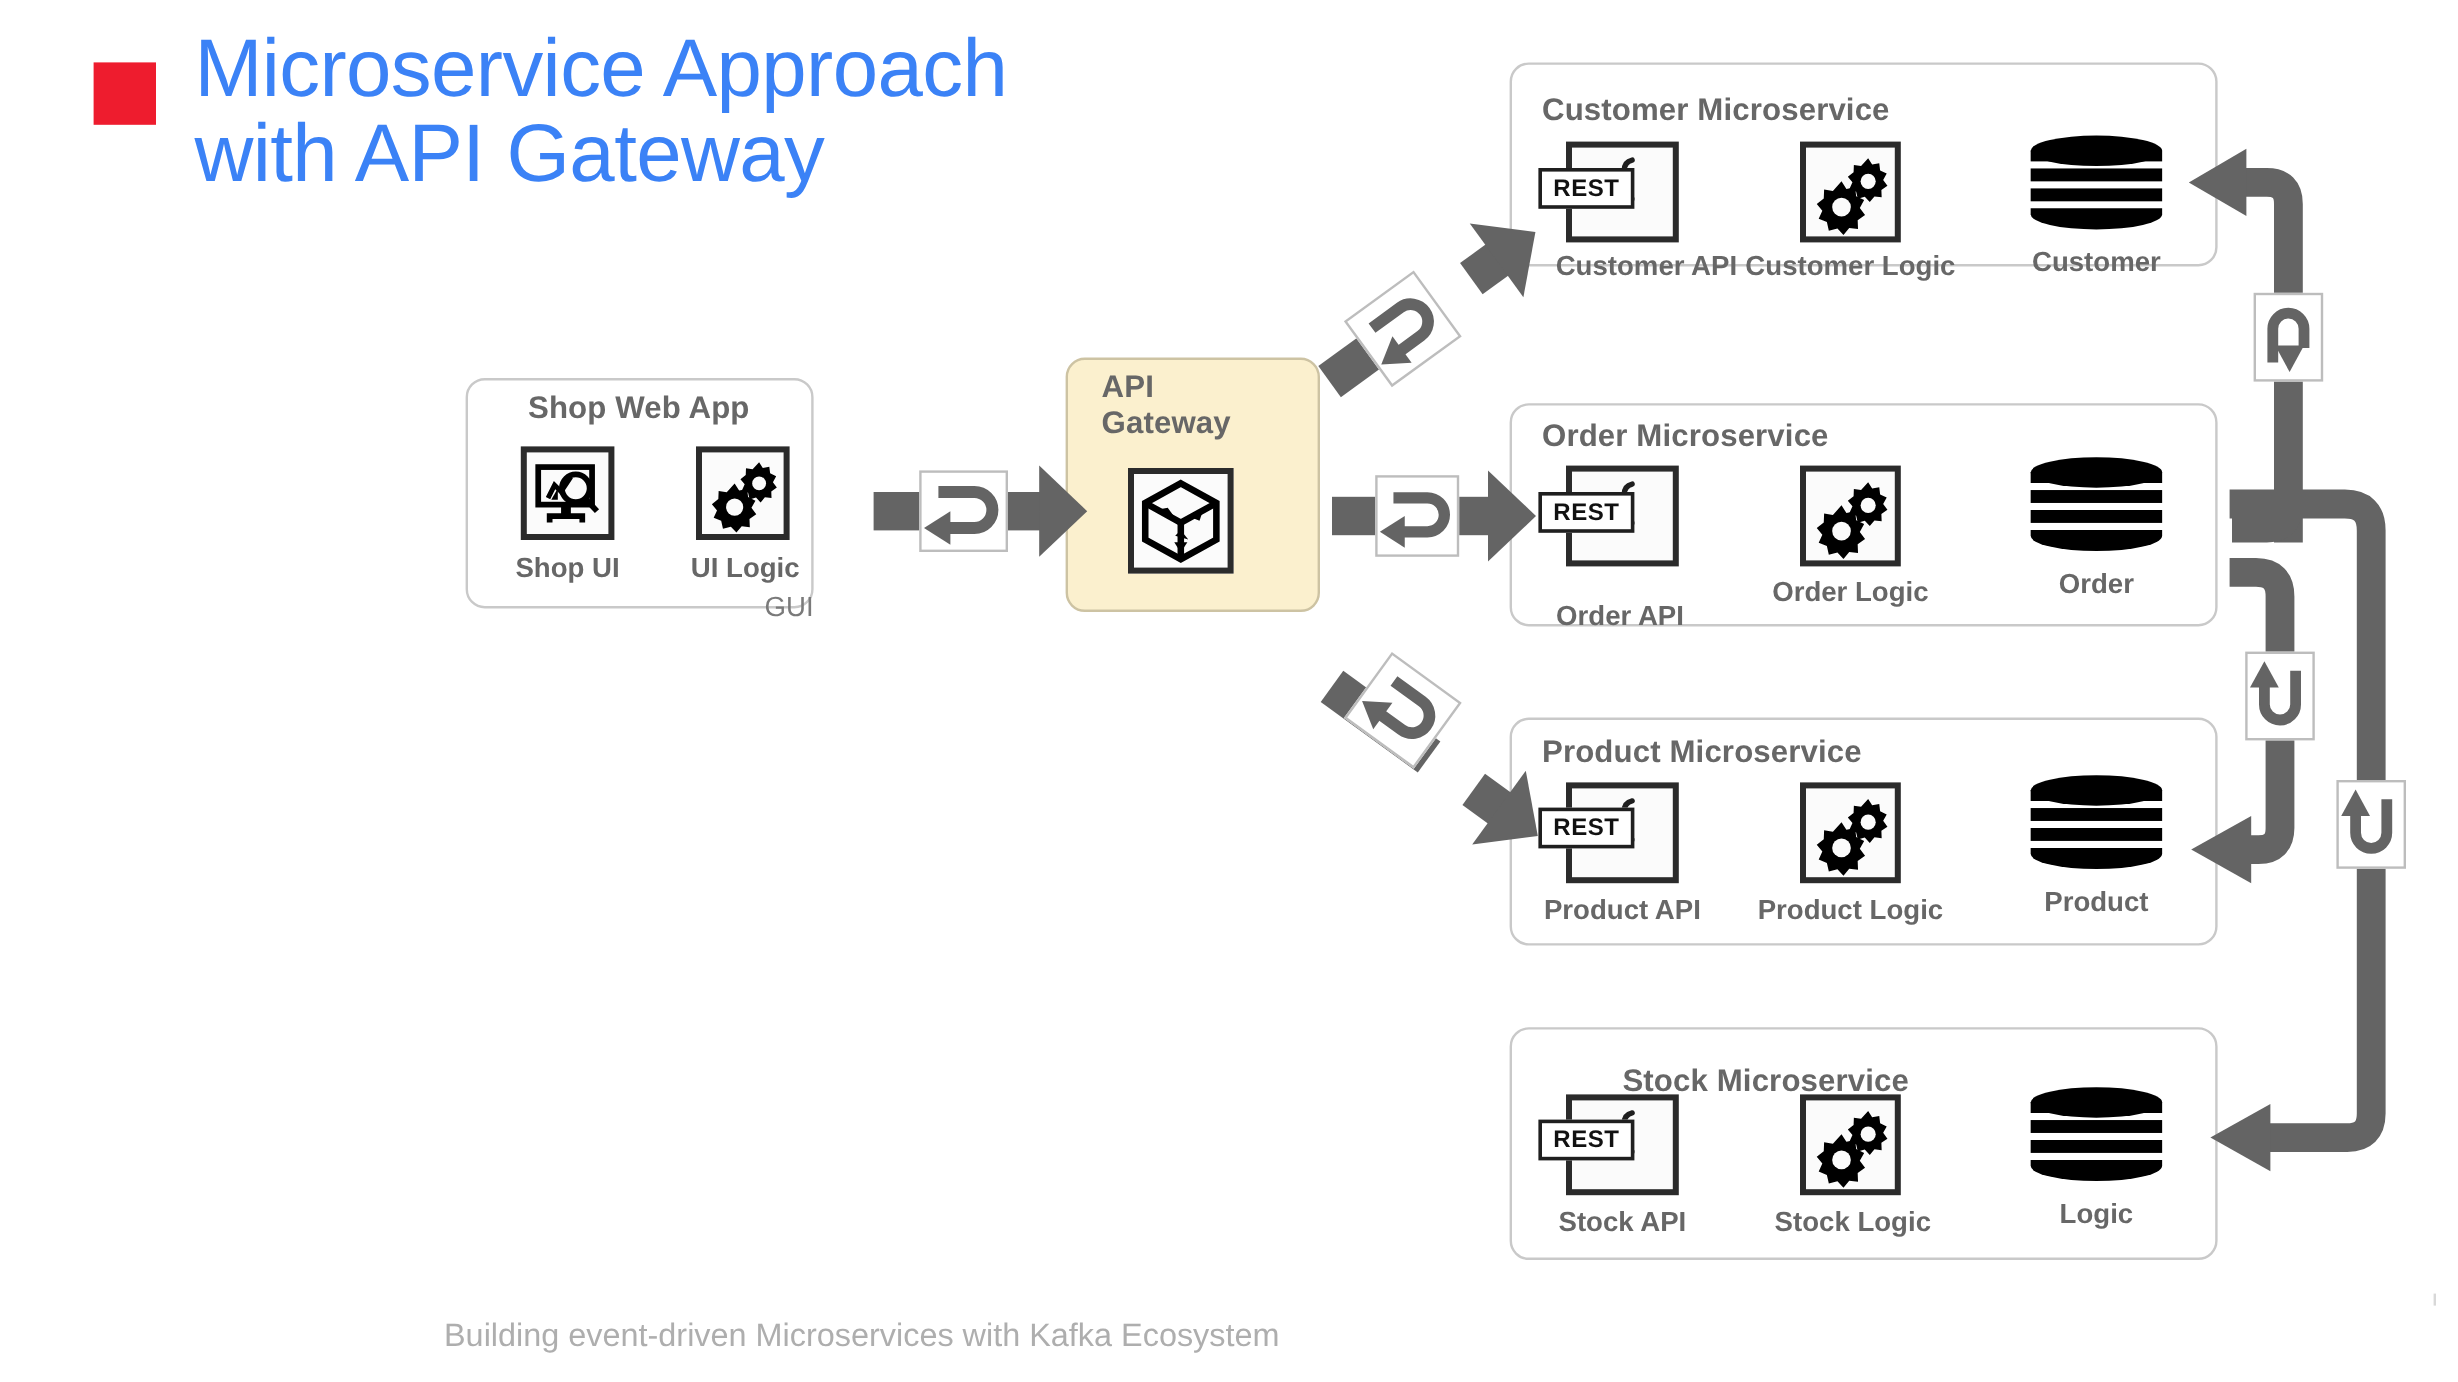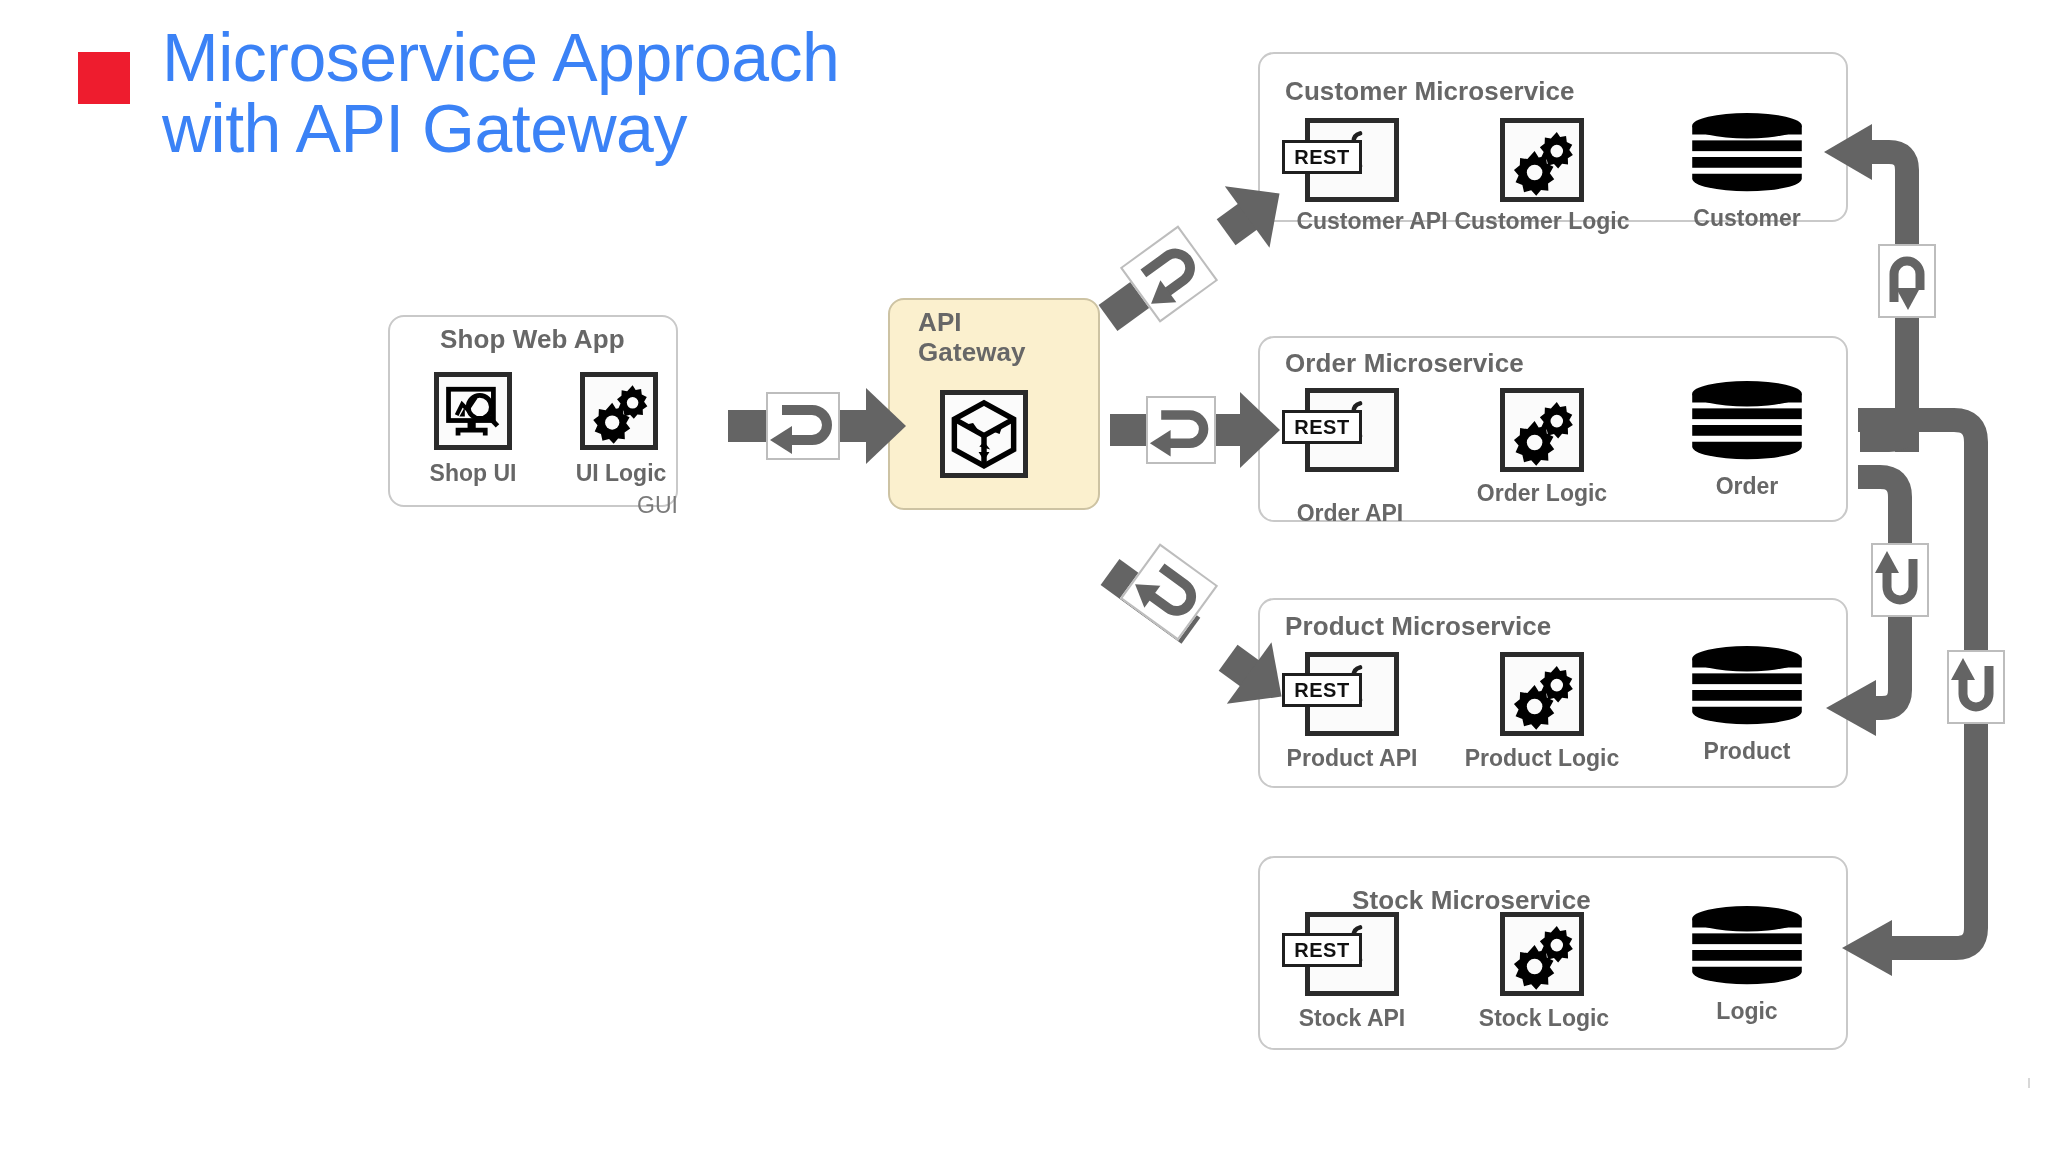--- a/index.html
+++ b/index.html
@@ -409,14 +409,15 @@
 
   <div class="loop-badge" style="left:1947px; top:650px; width:58px; height:74px;">
     <svg width="54" height="70" viewBox="0 0 54 70" style="display:block;">
       <path d="M40 14 L40 42 a13 13 0 0 1 -26 0 L14 26" fill="none" stroke="#646464" stroke-width="9"></path>
       <path d="M2 28 L26 28 L14 6 Z" fill="#646464"></path>
     </svg>
   </div>
 
   <div class="corner-tick"></div>
 
+  <div class="footer">Building event-driven Microservices with Kafka Ecosystem</div>
 
 </div>
 
 </body></html>

